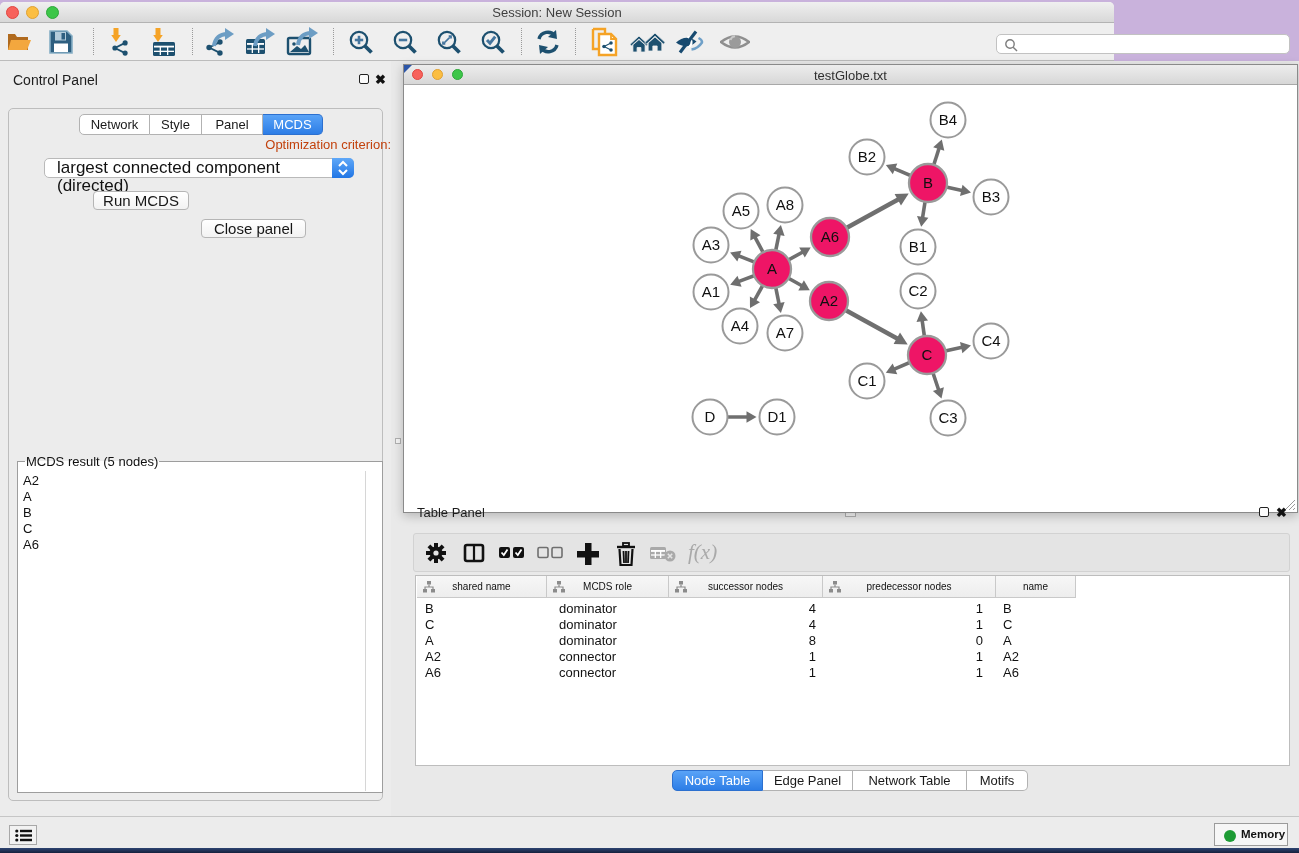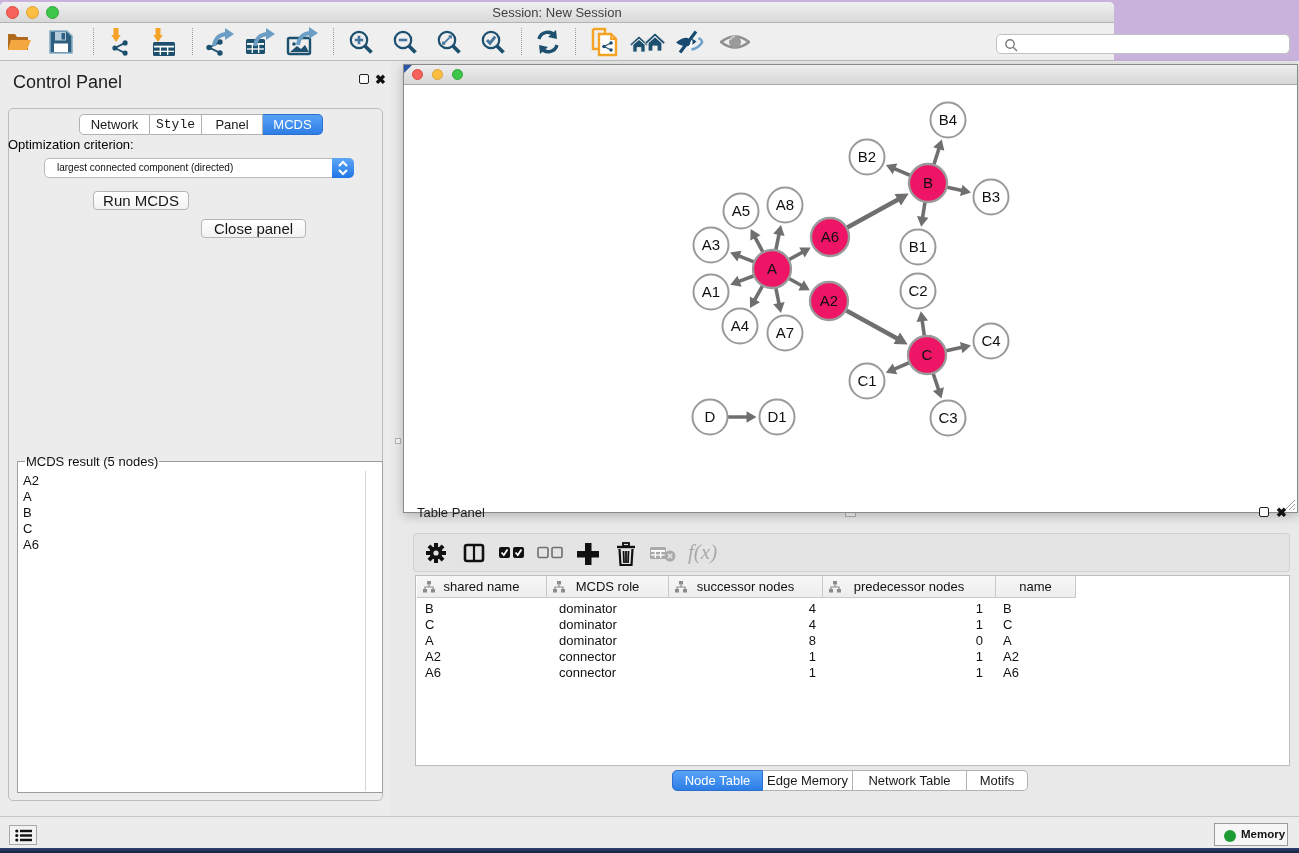--- a/index.html
+++ b/index.html
@@ -15,51 +15,51 @@
 #titlebar .t-grn { left:46px; background:#3dc649; border:1px solid #2fa73b; }
 #titlebar .title { position:absolute; left:0; right:0; top:3px; text-align:center; font-size:13px; color:#3f3f3f; }
 
 #toolbar { position:absolute; left:0; top:21px; width:100%; height:38px; background:#efefef; border-bottom:1px solid #bcbcbc; }
 .tbi { position:absolute; }
 .tsep { position:absolute; top:5px; height:27px; width:1px; border-left:1px dotted #9a9a9a; }
 #searchbox { position:absolute; left:996px; top:11px; width:294px; height:20px; background:#fff; border:1px solid #c2c2c2; border-radius:5px; }
 
 #main { position:absolute; left:0; top:59px; width:1299px; height:755px; background:#e9e9e9; }
 #ctrlpanel { position:absolute; left:0; top:0; width:391px; height:755px; background:#ececec; }
-#ctrl-title { position:absolute; left:13px; top:11px; font-size:18px; color:#1d1d1d; }
+#ctrl-title { position:absolute; left:13px; top:11px; font-size:14px; color:#1d1d1d; }
 .panicon-sq { position:absolute; width:10px; height:10px; border:1.5px solid #222; border-radius:2px; background:#fbfbfb;}
 .panicon-x { position:absolute; font-size:13px; font-weight:bold; color:#111; }
 #ctrl-sub { position:absolute; left:8px; top:47px; width:375px; height:693px; border:1px solid #bdbdbd; border-radius:5px; }
 .tabrow { position:absolute; display:flex; height:21px; }
 .tabseg { height:21px; background:#fff; border:1px solid #b2b2b2; border-left:none; font-size:13px; color:#191919; text-align:center; line-height:20px; }
 .tabseg.first { border-left:1px solid #b2b2b2; border-radius:5px 0 0 5px; }
 .tabseg.last { border-radius:0 5px 5px 0; }
 .tabseg.sel { background:linear-gradient(#59a3f7,#2c7de6); border-color:#2c70cf; color:#fff; }
-#opt-label { position:absolute; left:8px; width:391px; top:76px; text-align:left; font-size:13px; color:#000000; }
-#combo { position:absolute; left:44px; top:97px; width:310px; height:20px; background:#fff; border:1px solid #b9b9b9; border-radius:5px; font-size:10px; color:#111; line-height:18px; padding-left:12px; }
+#opt-label { position:absolute; left:0; width:391px; top:76px; text-align:right; font-size:13px; color:#c2410c; }
+#combo { position:absolute; left:44px; top:97px; width:310px; height:20px; background:#fff; border:1px solid #b9b9b9; border-radius:5px; font-size:17px; color:#111; line-height:18px; padding-left:12px; }
 #combo .spin { position:absolute; right:-1px; top:-1px; width:22px; height:20px; border-radius:0 5px 5px 0; background:linear-gradient(#5fa8f8,#2176e5); }
 .btn { position:absolute; background:linear-gradient(#ffffff,#f2f2f2); border:1px solid #b5b5b5; border-radius:4px; font-size:15px; color:#161616; text-align:center; }
 #mcdsbox { position:absolute; left:17px; top:400px; width:366px; height:332px; background:#fff; border:1px solid #9d9d9d; }
 #mcdsbox .legend { position:absolute; left:7px; top:-8px; font-size:13px; color:#111; background:linear-gradient(#ececec 50%,#ffffff 50%); padding:0 1px; }
 #mcdsbox .items { position:absolute; left:5px; top:11px; font-size:13px; color:#111; line-height:16px; }
 #mcdsbox .sline { position:absolute; right:16px; top:9px; bottom:1px; width:1px; background:#d6d6d6; }
 
 #gwin { position:absolute; left:403px; top:3px; width:895px; height:449px; background:#fff; border:1px solid #8a8a8a; box-shadow:0 3px 10px rgba(0,0,0,0.22); }
 #gtitle { position:absolute; left:0; top:0; width:100%; height:20px; background:linear-gradient(#ededed,#d7d7d7); border-bottom:1px solid #a8a8a8; }
 #gtitle .tl { top:4px; width:11px; height:11px; }
 #gtitle .t-red { left:8px; background:#f7625c; border:1px solid #e14640; }
 #gtitle .t-yel { left:28px; background:#fbbe42; border:1px solid #e0a133; }
 #gtitle .t-grn { left:48px; background:#3dc649; border:1px solid #2fa73b; }
 #gtitle .title { position:absolute; left:0; right:0; top:3px; text-align:center; font-size:13px; color:#2f2f2f; }
 
 #tpanel { position:absolute; left:403px; top:436px; width:896px; height:299px; }
 #tpanel-title { position:absolute; left:14px; top:8px; font-size:13px; color:#1d1d1d; }
 #ttoolbar { position:absolute; left:10px; top:36px; width:877px; height:39px; background:#e4e4e4; border:1px solid #d2d2d2; border-radius:3px; }
 #ttable { position:absolute; left:12px; top:78px; width:875px; height:191px; background:#fff; border:1px solid #bdbdbd; }
-.thead { position:absolute; top:0; height:22px; background:linear-gradient(#f7f7f7,#ededed); border-right:1px solid #c9c9c9; border-bottom:1px solid #c9c9c9; font-size:13px; color:#111; text-align:center; line-height:22px; }
+.thead { position:absolute; top:0; height:22px; background:linear-gradient(#f7f7f7,#ededed); border-right:1px solid #c9c9c9; border-bottom:1px solid #c9c9c9; font-size:10px; color:#111; text-align:center; line-height:22px; }
 .trow { position:absolute; font-size:13px; color:#111; height:16px; line-height:16px; }
 #btabs { position:absolute; left:269px; top:273px; }
 
 #statusbar { position:absolute; left:0; top:814px; width:1299px; height:32px; background:#ececec; border-top:1px solid #c6c6c6; }
 #memorybtn { position:absolute; right:11px; top:6px; width:74px; height:23px; background:#f6f6f6; border:1px solid #9b9b9b; font-size:11.5px; color:#111;font-weight:bold; }
 #memorybtn .dot { position:absolute; left:9px; top:5.5px; width:12px; height:12px; border-radius:50%; background:#1d9b34; }
 #memorybtn .mtxt { position:absolute; left:26px; top:4px; }
 #listbtn { position:absolute; left:9px; top:8px; width:28px; height:20px; background:#f2f2f2; border:1px solid #a8a8a8; }
 #deskbottom { position:absolute; left:0; top:848px; width:1299px; height:5px; z-index:5; background:linear-gradient(#2e4472,#15203c); }
 svg { display:block; }
@@ -195,21 +195,21 @@
       </div>
   </div>
   <div id="main">
     <div id="ctrlpanel">
       <div id="ctrl-title">Control Panel</div>
       <div class="panicon-sq" style="left:359px; top:13px;"></div>
       <div class="panicon-x" style="left:375px; top:11px;">✖</div>
       <div id="ctrl-sub"></div>
       <div class="tabrow" style="left:79px; top:34px;margin-top:19px;">
         <div class="tabseg first" style="width:71px;">Network</div>
-        <div class="tabseg" style="width:52px;font-family:Liberation Mono, monospace;">Style</div>
+        <div class="tabseg" style="width:52px;">Style</div>
         <div class="tabseg" style="width:61px;">Panel</div>
         <div class="tabseg last sel" style="width:60px;">MCDS</div>
       </div>
       <div id="opt-label">Optimization criterion:</div>
       <div id="combo">largest connected component (directed)<span class="spin">
             <svg style="position:absolute;left:4px;top:2px;" width="14" height="16" viewBox="0 0 14 16">
               <path d="M3 6 L7 2 L11 6" fill="none" stroke="#fff" stroke-width="2"></path>
               <path d="M3 10 L7 14 L11 10" fill="none" stroke="#fff" stroke-width="2"></path>
             </svg>
           </span></div>
@@ -224,20 +224,21 @@
     <div class="abs" style="left:395px; top:377px; width:6px; height:6px; border:1px solid #b0b0b0; background:#f4f4f4;"></div>
       <div class="abs" style="left:845px; top:450px; width:11px; height:6px; border:1px solid #b0b0b0; background:#f4f4f4;"></div>
     <div id="gwin">
       <svg style="position:absolute; left:0; top:0; z-index:3;" width="8" height="8" viewBox="0 0 8 8">
           <path d="M0 0 L8 0 L0 8 Z" fill="#2c56a8"></path>
         </svg>
       <div id="gtitle">
         <div class="tl t-red"></div>
           <div class="tl t-yel"></div>
           <div class="tl t-grn"></div>
+        <div class="title">testGlobe.txt</div>
       </div>
       <svg class="abs" style="left:1px; top:21px;" width="893" height="425" viewBox="0 0 893 425">
           <line x1="367.0" y1="183.0" x2="332.7" y2="195.9" stroke="#6f6f6f" stroke-width="3.6"></line>
           <polygon points="325.2,198.8 332.5,189.8 336.6,200.7" fill="#6f6f6f"></polygon>
           <line x1="367.0" y1="183.0" x2="397.8" y2="200.3" stroke="#6f6f6f" stroke-width="3.6"></line>
           <polygon points="404.8,204.2 393.3,204.4 398.9,194.3" fill="#6f6f6f"></polygon>
           <line x1="367.0" y1="183.0" x2="332.5" y2="169.4" stroke="#6f6f6f" stroke-width="3.6"></line>
           <polygon points="325.1,166.5 336.5,164.8 332.3,175.6" fill="#6f6f6f"></polygon>
           <line x1="367.0" y1="183.0" x2="349.0" y2="215.1" stroke="#6f6f6f" stroke-width="3.6"></line>
           <polygon points="345.0,222.1 344.9,210.6 355.0,216.2" fill="#6f6f6f"></polygon>
@@ -422,21 +423,21 @@
           <div class="trow" style="left:420px; top:73px; width:147px; text-align:right;">1</div>
           <div class="trow" style="left:587px; top:73px;">A2</div>
           <div class="trow" style="left:9px; top:89px;">A6</div>
           <div class="trow" style="left:143px; top:89px;">connector</div>
           <div class="trow" style="left:253px; top:89px; width:147px; text-align:right;">1</div>
           <div class="trow" style="left:420px; top:89px; width:147px; text-align:right;">1</div>
           <div class="trow" style="left:587px; top:89px;">A6</div>
         </div>
       <div class="tabrow" id="btabs">
         <div class="tabseg first sel" style="width:91px;">Node Table</div>
-        <div class="tabseg" style="width:90px;">Edge Memory</div>
+        <div class="tabseg" style="width:90px;">Edge Panel</div>
         <div class="tabseg" style="width:114px;">Network Table</div>
         <div class="tabseg last" style="width:61px;">Motifs</div>
       </div>
     </div>
   </div>
   <div id="statusbar">
     <div id="listbtn">
         <svg style="position:absolute;left:5px;top:3px;" width="17" height="13" viewBox="0 0 17 13">
           <circle cx="1.8" cy="2" r="1.6" fill="#111"></circle>
           <circle cx="1.8" cy="6.5" r="1.6" fill="#111"></circle>

